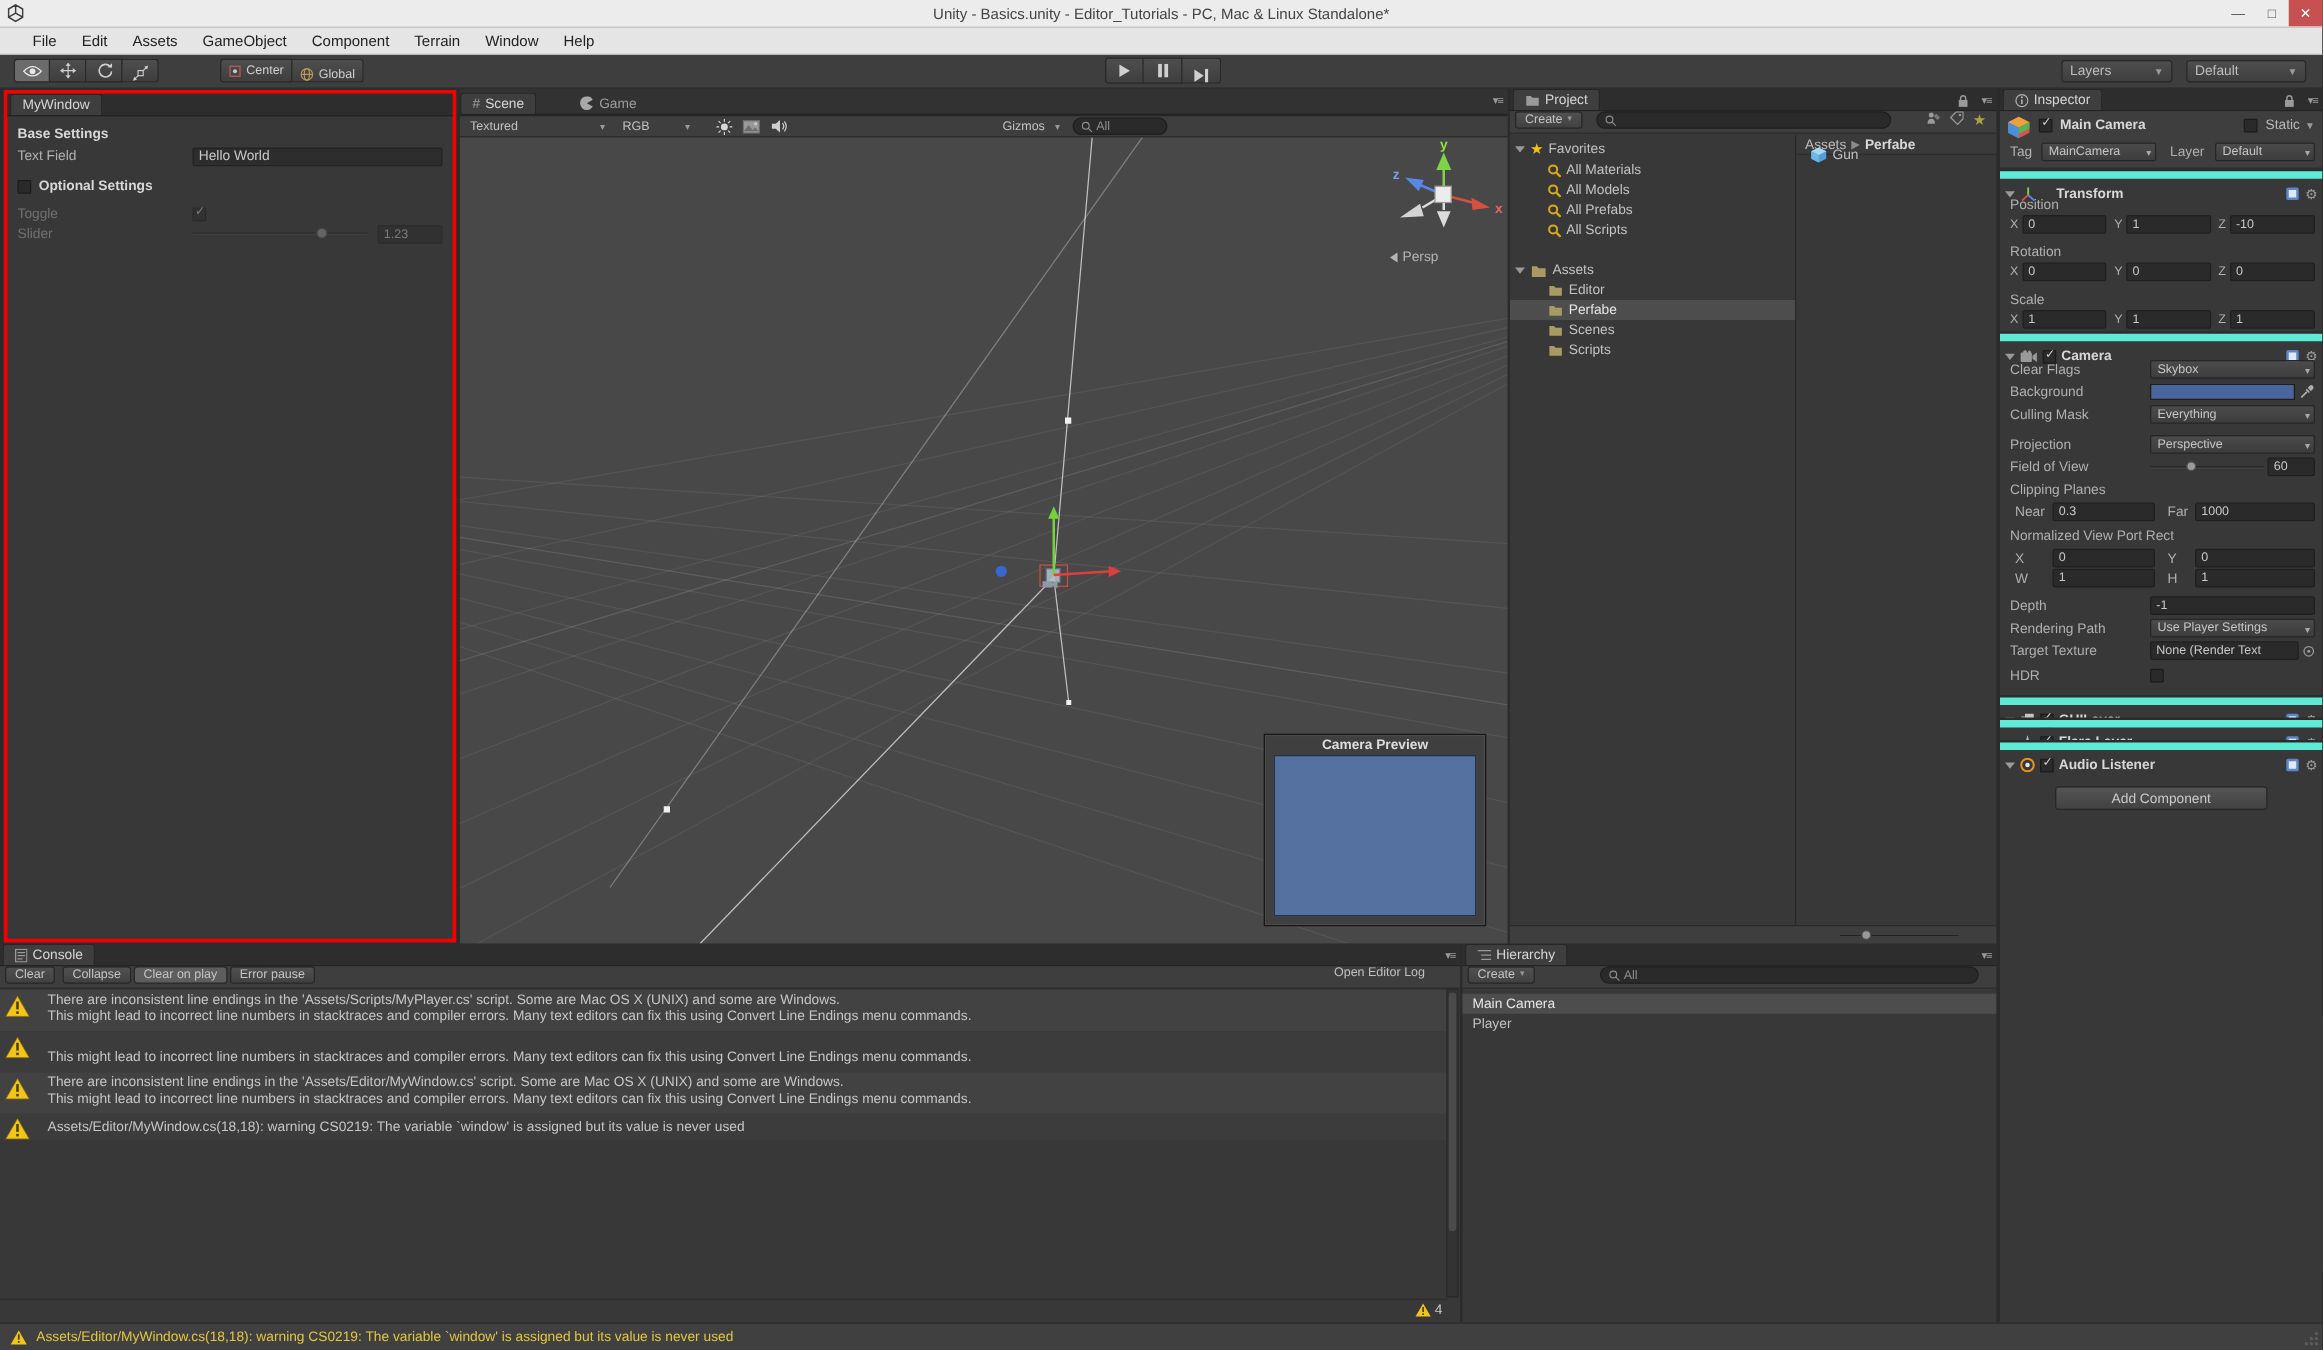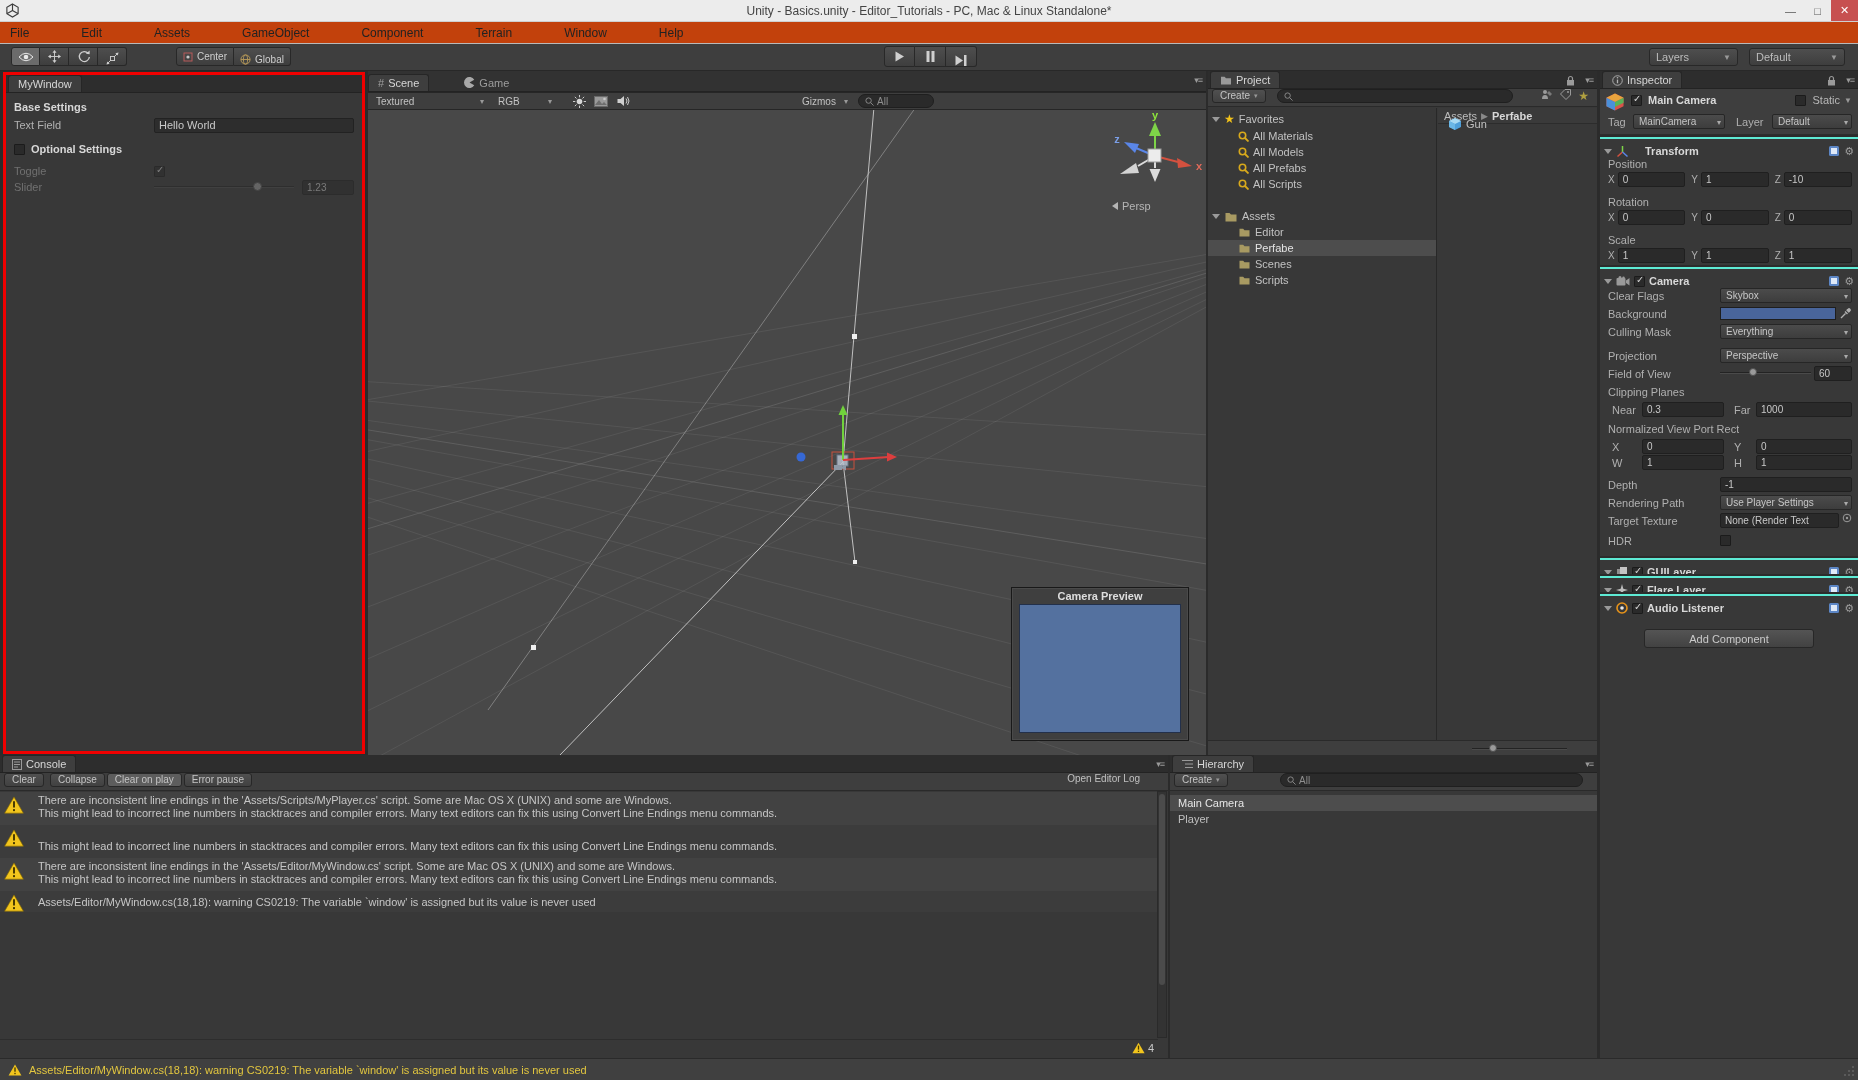--- a/index.html
+++ b/index.html
@@ -5,21 +5,21 @@
   *{margin:0;padding:0;box-sizing:border-box;font-family:"Liberation Sans","DejaVu Sans",sans-serif;}
   html,body{width:1858px;height:1080px;overflow:hidden;}
   body{position:relative;background:#2b2b2b;font-size:11px;color:#b8b8b8;}
   .abs{position:absolute;}
 
   
   .titlebar{left:0;top:0;width:1858px;height:22px;background:#ececec;border-bottom:1px solid #cfcfcf;display:flex;align-items:center;}
   .titlebar .ttl{position:absolute;left:0;right:0;text-align:center;color:#444;font-size:12px;}
   .winbtn{position:absolute;top:0;width:27px;height:21px;display:flex;align-items:center;justify-content:center;color:#555;font-size:11px;}
   .winbtn.close{background:#c75050;color:#fff;}
-  .menubar{left:0;top:22px;width:1858px;height:22px;background:#c2410c;border-bottom:1px solid #b9b9b9;display:flex;align-items:center;padding-left:0;gap:32px;}
+  .menubar{left:0;top:22px;width:1858px;height:22px;background:#e5e5e5;border-bottom:1px solid #b9b9b9;display:flex;align-items:center;padding-left:16px;}
   .menubar .mi{padding:0 10px;font-size:12px;color:#222;}
 
   
   .maintoolbar{left:0;top:44px;width:1858px;height:27px;background:#3e3e3e;border-bottom:1px solid #282828;}
   .tbtn{height:19px;background:linear-gradient(#4e4e4e,#3e3e3e);border:1px solid #282828;border-left:none;display:flex;align-items:center;justify-content:center;padding:0 6px;color:#cfcfcf;font-size:10px;gap:4px;}
   .tgroup{display:flex;position:absolute;}
   .tgroup .tbtn:first-child{border-left:1px solid #282828;border-radius:3px 0 0 3px;}
   .tgroup .tbtn:last-child{border-radius:0 3px 3px 0;align-items:flex-end;}
   .tbtn.sel{background:#6b6b6b;}
   .ddbtn{height:18px;background:linear-gradient(#4e4e4e,#3e3e3e);border:1px solid #282828;border-radius:3px;color:#bdbdbd;font-size:11px;display:flex;align-items:center;padding:0 6px;position:relative;}
@@ -74,22 +74,22 @@
   .prow.sel{background:#4d4d4d;color:#e4e4e4;}
   .ppane{position:absolute;left:230px;top:37px;right:0;bottom:15px;}
   .crumb{height:16px;border-bottom:1px solid #2c2c2c;background:#3a3a3a;display:flex;align-items:center;gap:4px;padding:0 6px;font-size:11px;color:#bdbdbd;}
   .pbottom{position:absolute;left:0;bottom:0;width:100%;height:15px;background:#3e3e3e;border-top:1px solid #2a2a2a;}
 
   
   .inspector{left:1600px;top:71px;width:258px;height:987px;}
   .ihead{position:absolute;left:0;top:18px;width:100%;height:46px;background:#3e3e3e;border-bottom:1px solid #2e2e2e;}
   .irow{position:absolute;left:0;width:100%;display:flex;align-items:center;height:17px;padding:0 6px 0 8px;}
   .ilabel{width:112px;flex:none;color:#b0b0b0;font-size:11px;white-space:nowrap;overflow:hidden;}
-  .ictl{flex:1;display:flex;gap:3px;}
-  .chead{position:absolute;left:0;width:100%;height:17px;display:flex;align-items:center;gap:4px;padding:12px 4px;border-top:2px solid #5eead4;box-shadow:0 -2px 0 #2c2c2c;}
+  .ictl{flex:1;display:flex;align-items:center;gap:3px;}
+  .chead{position:absolute;left:0;width:100%;height:17px;display:flex;align-items:center;gap:4px;padding:12px 4px;border-top:6px solid #5eead4;box-shadow:0 -2px 0 #2c2c2c;}
   .chead .hicons{margin-left:auto;display:flex;align-items:center;gap:4px;}
   .gear{color:#9c9c9c;font-size:11px;}
   .xyz{display:flex;gap:6px;flex:1;}
   .xyz .grp{display:flex;align-items:center;gap:3px;flex:1;}
   .xyz .axl{color:#b0b0b0;font-size:10px;flex:none;}
   .xyz .nfield{flex:1;}
   .addcomp{position:absolute;left:44px;top:558px;width:170px;height:19px;background:linear-gradient(#545454,#424242);border:1px solid #272727;border-radius:3px;color:#cacaca;font-size:11px;display:flex;align-items:center;justify-content:center;}
   .swatch{flex:1;height:13px;background:#49659b;border:1px solid #1e1e1e;position:relative;}
   .eyedrop{width:13px;height:13px;flex:none;display:flex;align-items:center;justify-content:center;}
 

